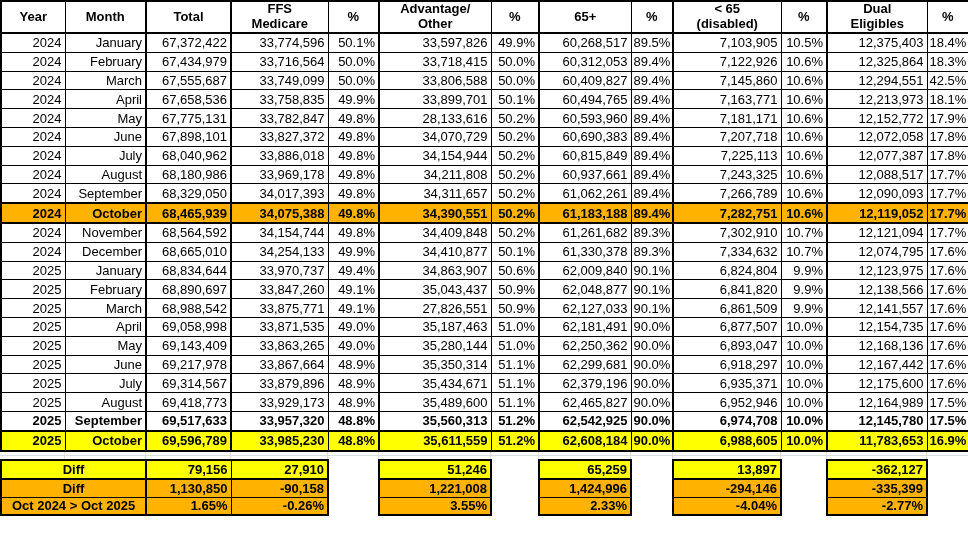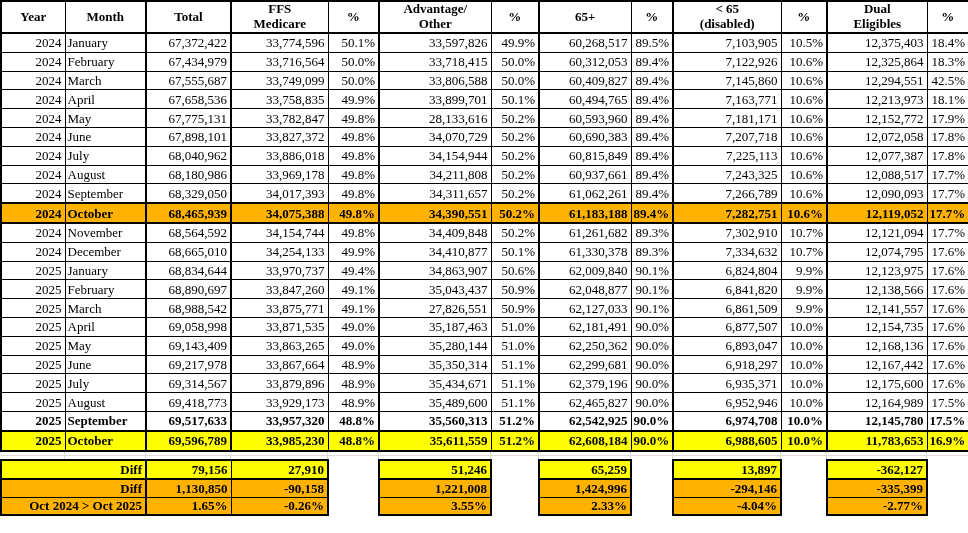--- a/index.html
+++ b/index.html
@@ -3,58 +3,58 @@
 <meta charset="utf-8">
 <style>
   :root{
     --orange:#FFB300;
     --yellow:#FFFF00;
     --gridline:#DCDCDC;
   }
   html,body{margin:0;padding:0;background:#fff;}
   .sheet{
     width:968px;height:533px;overflow:hidden;
-    font-family:Liberation Serif, serif;color:#000;
+    font-family:Liberation Sans, sans-serif;color:#000;
   }
   table{border-collapse:collapse;table-layout:fixed;width:968px;}
 
   
   .main{border:2px solid #000;}
   .main th{
     border:1px solid #000;border-bottom:2px solid #000;
     font-size:13px;font-weight:bold;height:30px;
     white-space:pre-line;line-height:1.12;padding:0 1px;
     text-align:center;vertical-align:middle;
   }
   .main td{
     border:1px solid #000;font-size:13px;height:17.8px;
     padding:0 3px 0 2px;text-align:right;white-space:nowrap;
     overflow:hidden;vertical-align:middle;line-height:1;
   }
-  .main td.c1{text-align:left;}
+  .main td.c1{text-align:right;}
   .thickL{border-left-width:2px !important;}
   .row-orange td{background:var(--orange);font-weight:bold;border-top-width:2px;border-bottom-width:2px;}
   .row-yellow td{background:var(--yellow);font-weight:bold;border-top-width:2px;}
   .row-bold td{font-weight:bold;}
 
   
   .gaptable td{height:3.4px;border-right:1px solid var(--gridline);padding:0;}
   .gaptable tr.gline td{border-bottom:1px solid var(--gridline);}
 
   
   .diff td{
     font-size:13px;font-weight:bold;height:16.6px;
     padding:0 3px;text-align:right;white-space:nowrap;
     vertical-align:middle;line-height:1;
   }
   .diff .filler{border-right:1px solid var(--gridline);background:#fff;}
   .diff .hl{border:1px solid #000;}
   .diff tr.yellow .hl{background:var(--yellow);}
   .diff tr.orange .hl{background:var(--orange);}
-  .diff .lbl{}
+  .diff .lbl{text-align:center;}
   .bl2{border-left-width:2px !important;}
   .br2{border-right-width:2px !important;}
   .bt2{border-top-width:2px !important;}
   .bb2{border-bottom-width:2px !important;}
 </style>
 </head>
 <body>
 
 <div class="sheet">
 

